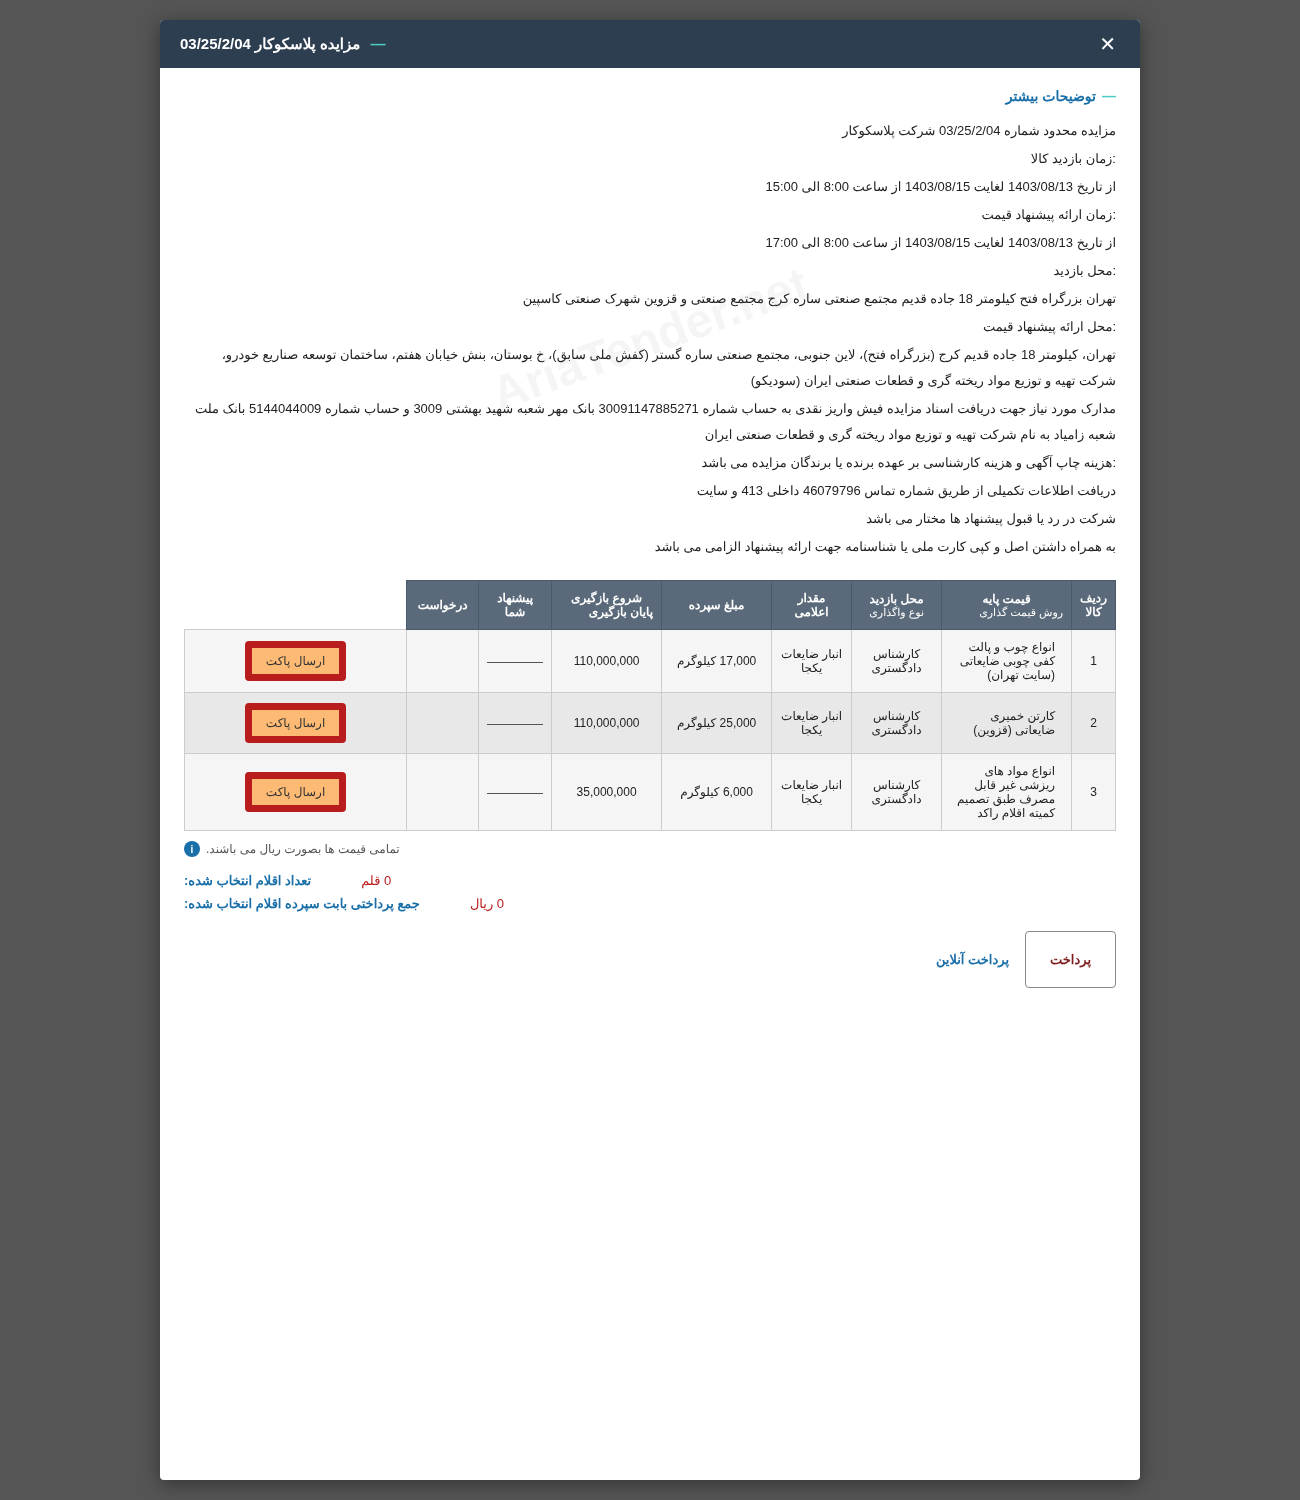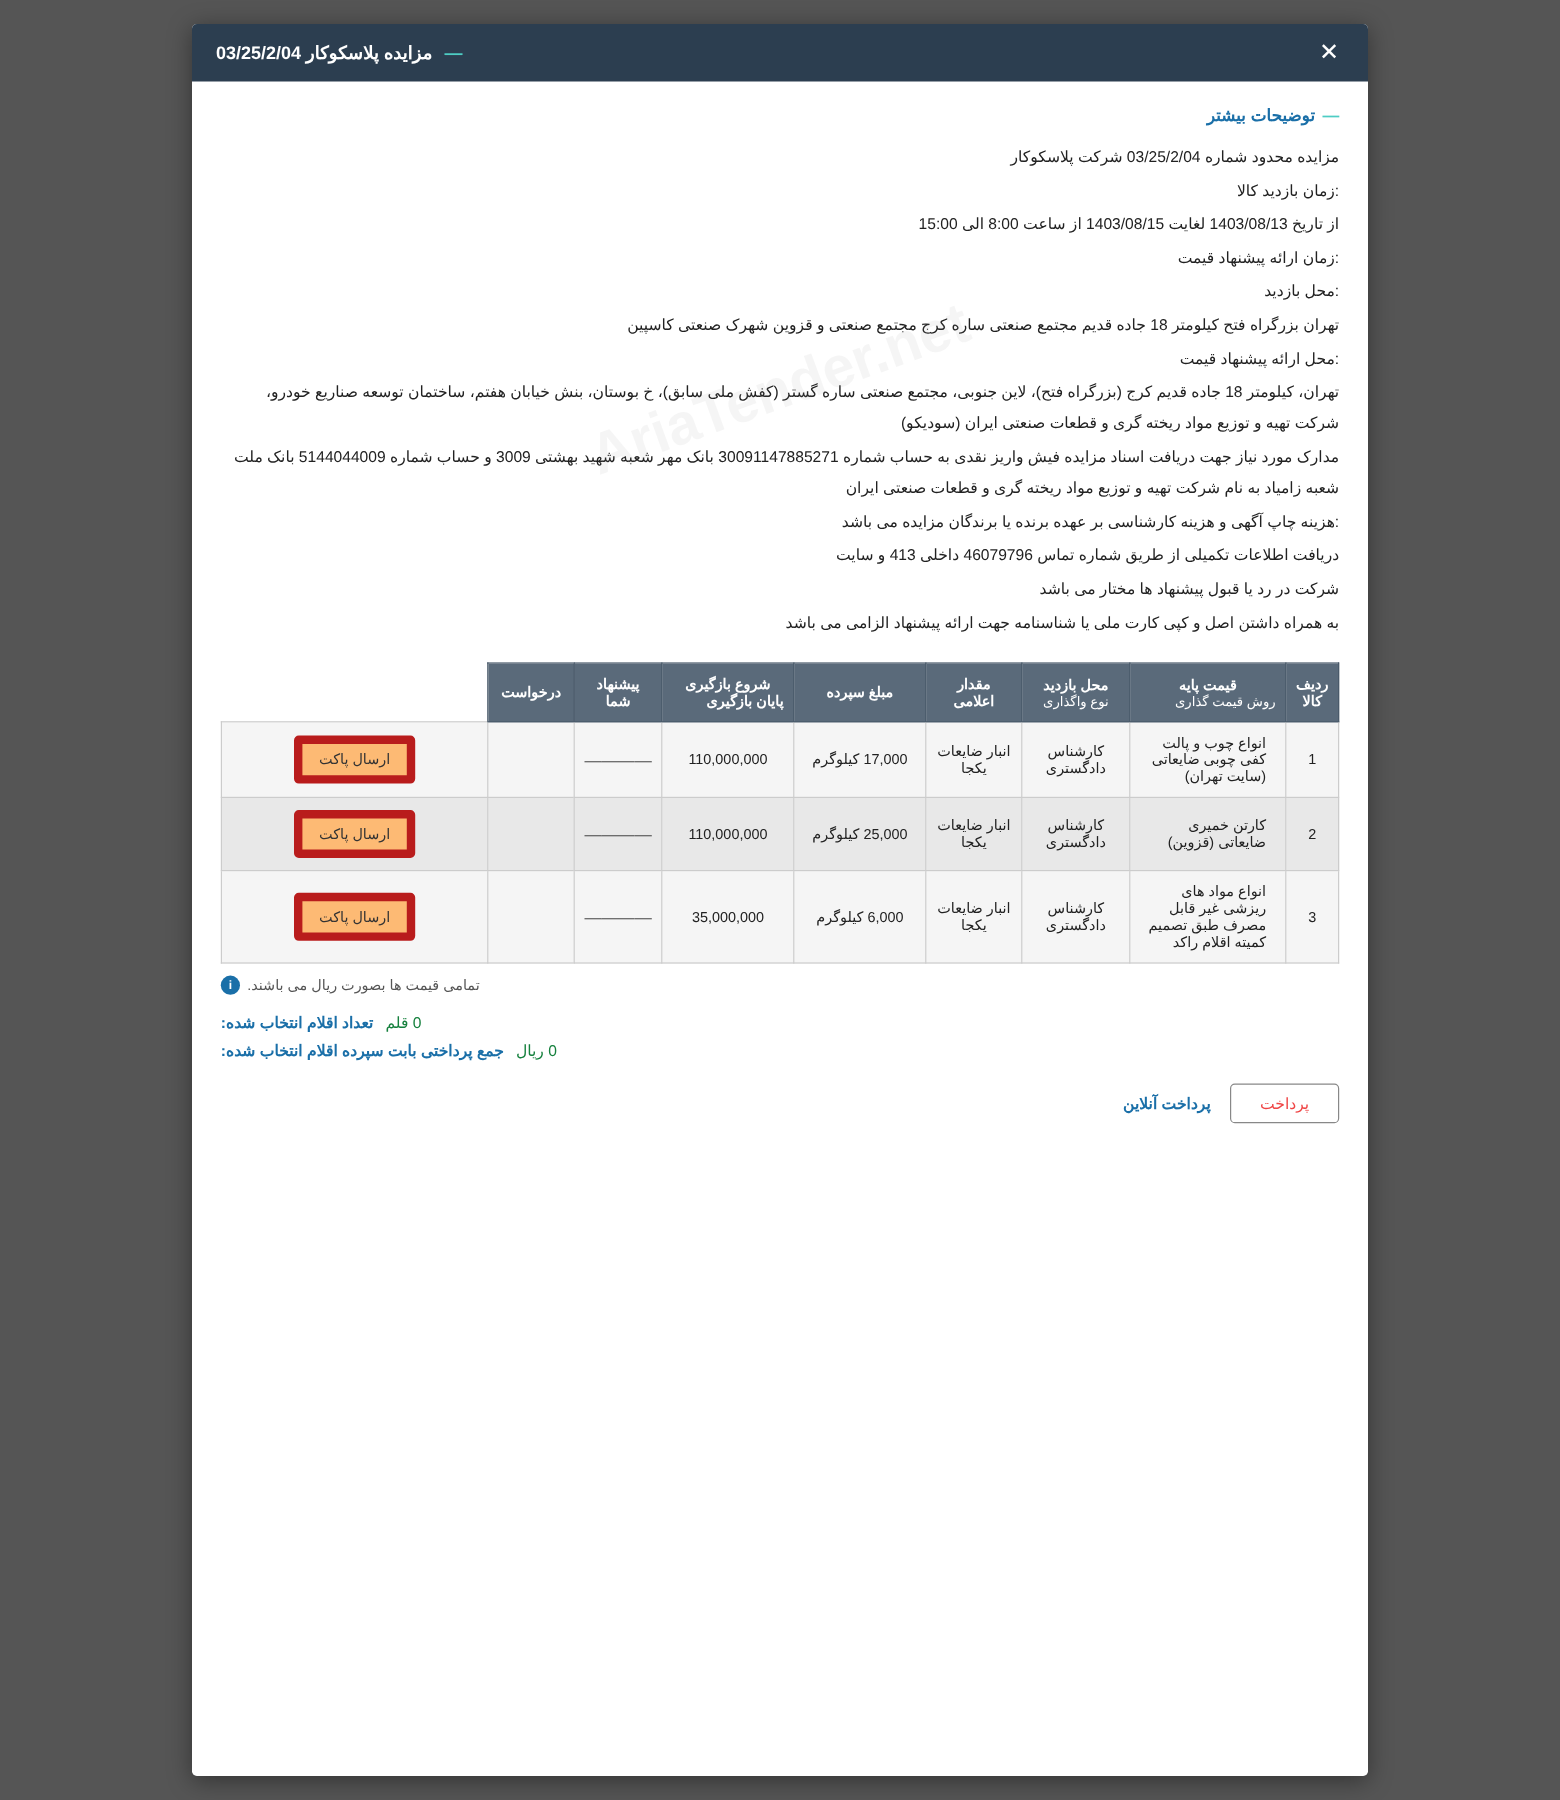--- a/index.html
+++ b/index.html
@@ -176,31 +176,33 @@
       display: flex;
       align-items: center;
       gap: 10px;
       font-size: 13px;
     }
     .summary-label {
       color: #1a6fa8;
       font-weight: bold;
     }
     .summary-value {
-      color: #15803d;
+      color: #b91c1c;
+      margin-left: 40px;
     }
     .pay-btn {
       background: #fff;
       border: 1px solid #888;
       border-radius: 4px;
-      padding: 8px 24px;
+      padding: 20px 24px;
       font-size: 13px;
       cursor: pointer;
-      color: #ef4444;
+      color: #7f1d1d;
       font-family: Tahoma, Arial, sans-serif;
+      font-weight: bold;
     }
     .online-pay-label {
       color: #1a6fa8;
       font-size: 13px;
       font-weight: bold;
     }
     .payment-row {
       display: flex;
       align-items: center;
       gap: 16px;
@@ -233,20 +235,21 @@
       <span class="section-title-dash">—</span>
       <span>توضیحات بیشتر</span>
     </div>
 
     <div class="description-block watermark-area">
       <div class="watermark">AriaTender.net</div>
       <p>مزایده محدود شماره 03/25/2/04 شرکت پلاسکوکار</p>
       <p>:زمان بازدید کالا</p>
       <p>از تاریخ 1403/08/13 لغایت 1403/08/15 از ساعت 8:00 الی 15:00</p>
       <p>:زمان ارائه پیشنهاد قیمت</p>
+      <p>از تاریخ 1403/08/13 لغایت 1403/08/15 از ساعت 8:00 الی 17:00</p>
       <p>:محل بازدید</p>
       <p>تهران بزرگراه فتح کیلومتر 18 جاده قدیم مجتمع صنعتی ساره کرج مجتمع صنعتی و قزوین شهرک صنعتی کاسپین</p>
       <p>:محل ارائه پیشنهاد قیمت</p>
       <p>تهران، کیلومتر 18 جاده قدیم کرج (بزرگراه فتح)، لاین جنوبی، مجتمع صنعتی ساره گستر (کفش ملی سابق)، خ بوستان، بنش خیابان هفتم، ساختمان توسعه صناریع خودرو، شرکت تهیه و توزیع مواد ریخته گری و قطعات صنعتی ایران (سودیکو)</p>
       <p>مدارک مورد نیاز جهت دریافت اسناد مزایده فیش واریز نقدی به حساب شماره 30091147885271 بانک مهر شعبه شهید بهشتی 3009 و حساب شماره 5144044009 بانک ملت شعبه زامیاد به نام شرکت تهیه و توزیع مواد ریخته گری و قطعات صنعتی ایران</p>
       <p>:هزینه چاپ آگهی و هزینه کارشناسی بر عهده برنده یا برندگان مزایده می باشد</p>
       <p>دریافت اطلاعات تکمیلی از طریق شماره تماس 46079796 داخلی 413 و سایت</p>
       <p>شرکت در رد یا قبول پیشنهاد ها مختار می باشد</p>
       <p>به همراه داشتن اصل و کپی کارت ملی یا شناسنامه جهت ارائه پیشنهاد الزامی می باشد</p>
     </div>

